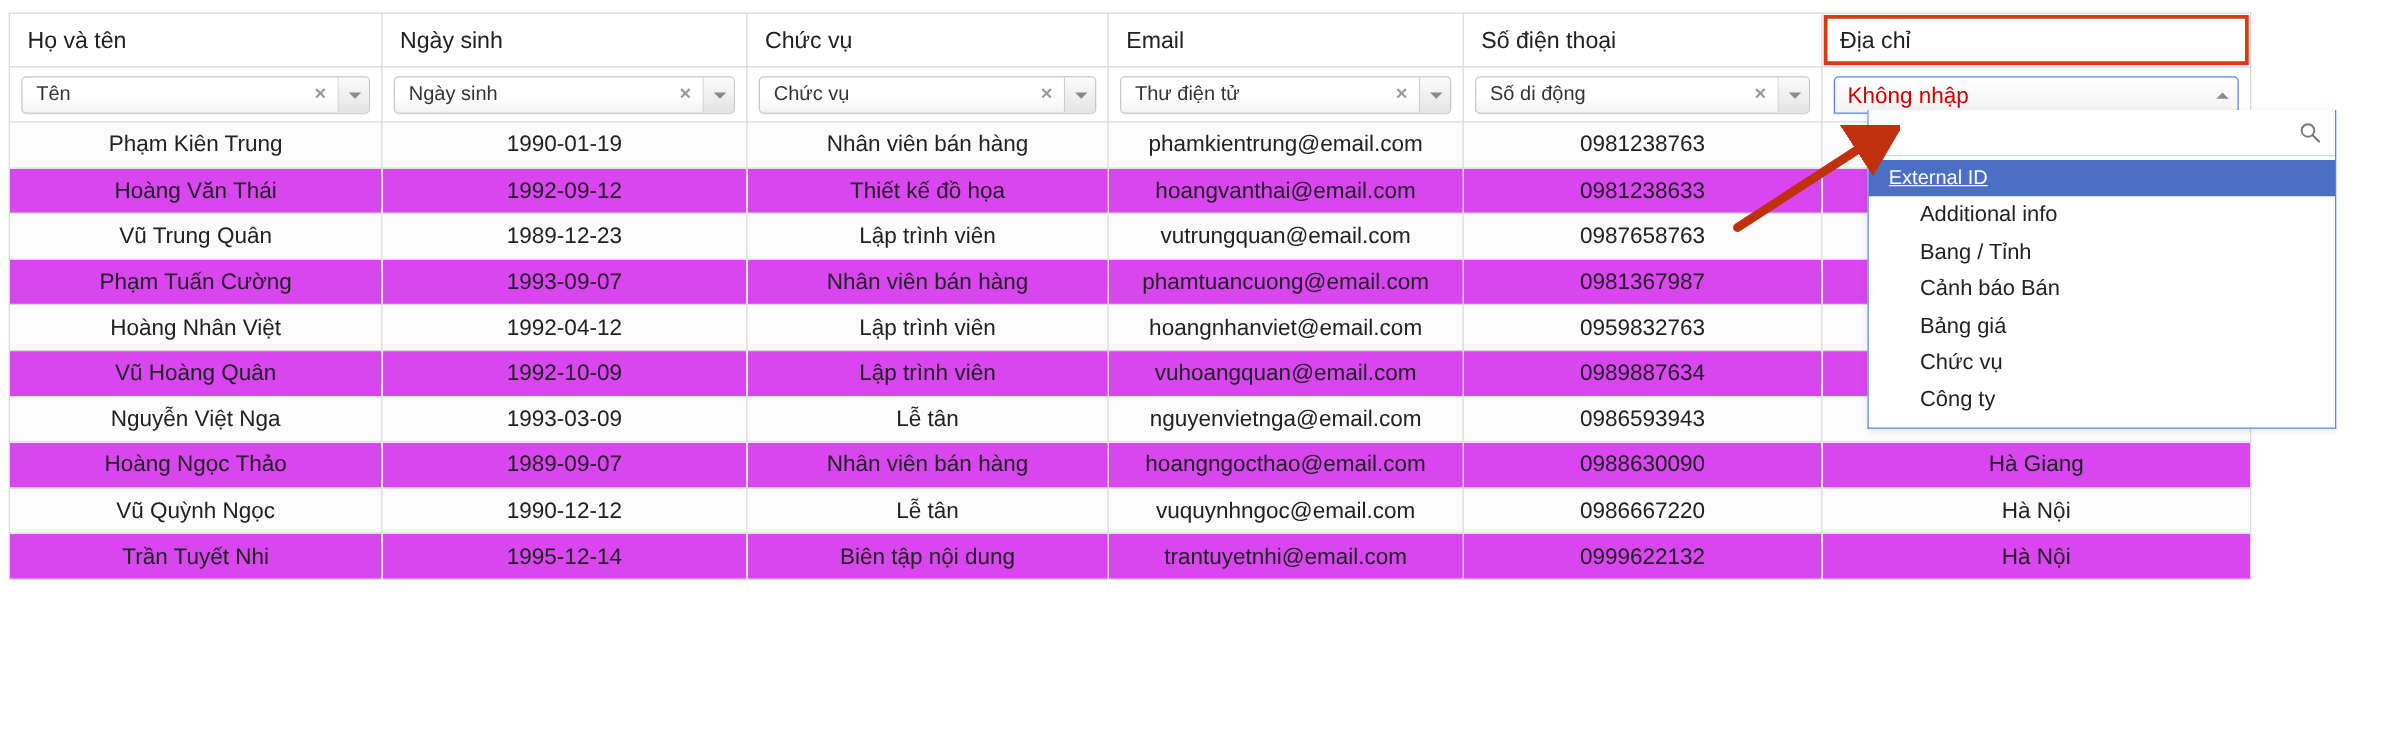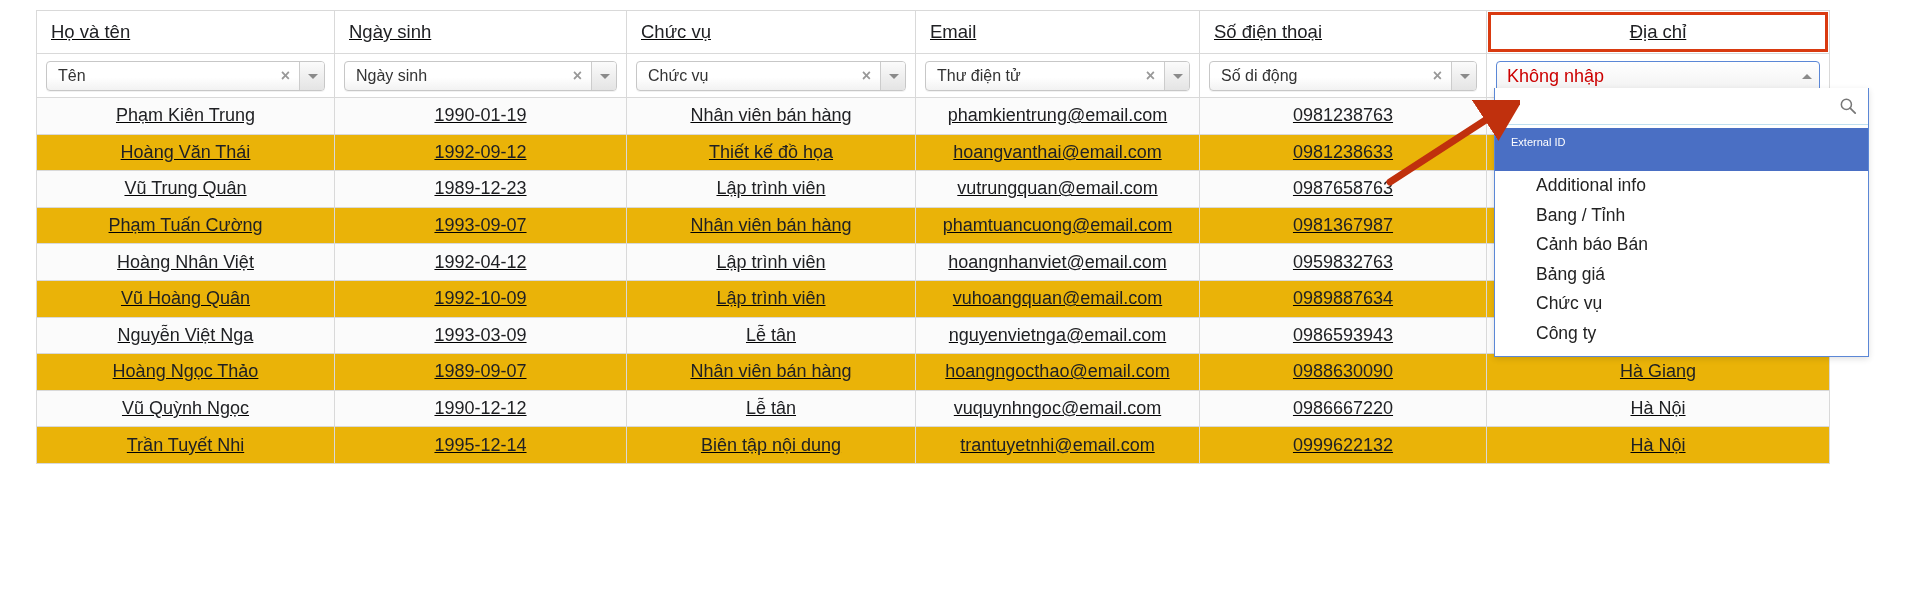--- a/index.html
+++ b/index.html
@@ -12,26 +12,25 @@
   }
   #root {
     position: relative;
     width: 1920px; height: 597px;
     background: #ffffff;
   }
 
   
   .grid {
     position: absolute;
-    left: 36px; top: 10px;
+    left: 7px; top: 10px;
     width: 1793px;
     border-collapse: collapse;
     table-layout: fixed;
     background: #fff;
-    text-decoration: underline;
   }
   .grid col.c-name   { width: 298px; }
   .grid col.c-dob    { width: 292px; }
   .grid col.c-job    { width: 289px; }
   .grid col.c-email  { width: 284px; }
   .grid col.c-phone  { width: 287px; }
   .grid col.c-addr   { width: 343px; }
 
   .grid th, .grid td {
     border: 1px solid #d9d9d9;
@@ -44,21 +43,20 @@
   }
 
   .hdr-row th {
     height: 43px;
     font-size: 18.5px;
     color: #202124;
     background: #ffffff;
   }
   .hdr-row th.highlight {
     position: relative;
-    text-align: center;
   }
   .hdr-row th.highlight::after {
     content: "";
     position: absolute;
     left: 1px; top: 1px; right: 1px; bottom: 1px;
     border: 3px solid #d93a10;
     pointer-events: none;
   }
 
   .sel-row td {
@@ -137,21 +135,21 @@
     top: 12px;
   }
 
   .data-row td {
     height: 36.6px;
     font-size: 18px;
     color: #202124;
     text-align: center;
   }
   .data-row.odd td  { background: #fbfbfb; }
-  .data-row.even td { background: #eab308; }
+  .data-row.even td { background: #d946ef; }
 
   
   .dropdown {
     position: absolute;
     left: 1494px;
     top: 88px;
     width: 375px;
     background: #ffffff;
     border: 1px solid #5b87d6;
     border-top: none;
@@ -181,26 +179,27 @@
     right: 11px; top: 9px;
     width: 18px; height: 18px;
     pointer-events: none;
   }
   .dd-list {
     list-style: none;
     margin: 0;
     padding: 0;
   }
   .dd-item {
-    font-size: 11px;
+    font-size: 16px;
     color: #222;
     line-height: 29px;
-    padding: 0 10px 14px 16px;
+    padding: 0 10px 0 16px;
     cursor: pointer;
     white-space: nowrap;
+    text-decoration: underline;
   }
   .dd-item.selected {
     background: #4a6fc4;
     color: #ffffff;
   }
   .dd-group {
     font-size: 17.5px;
     font-weight: bold;
     color: #111;
     line-height: 30px;

